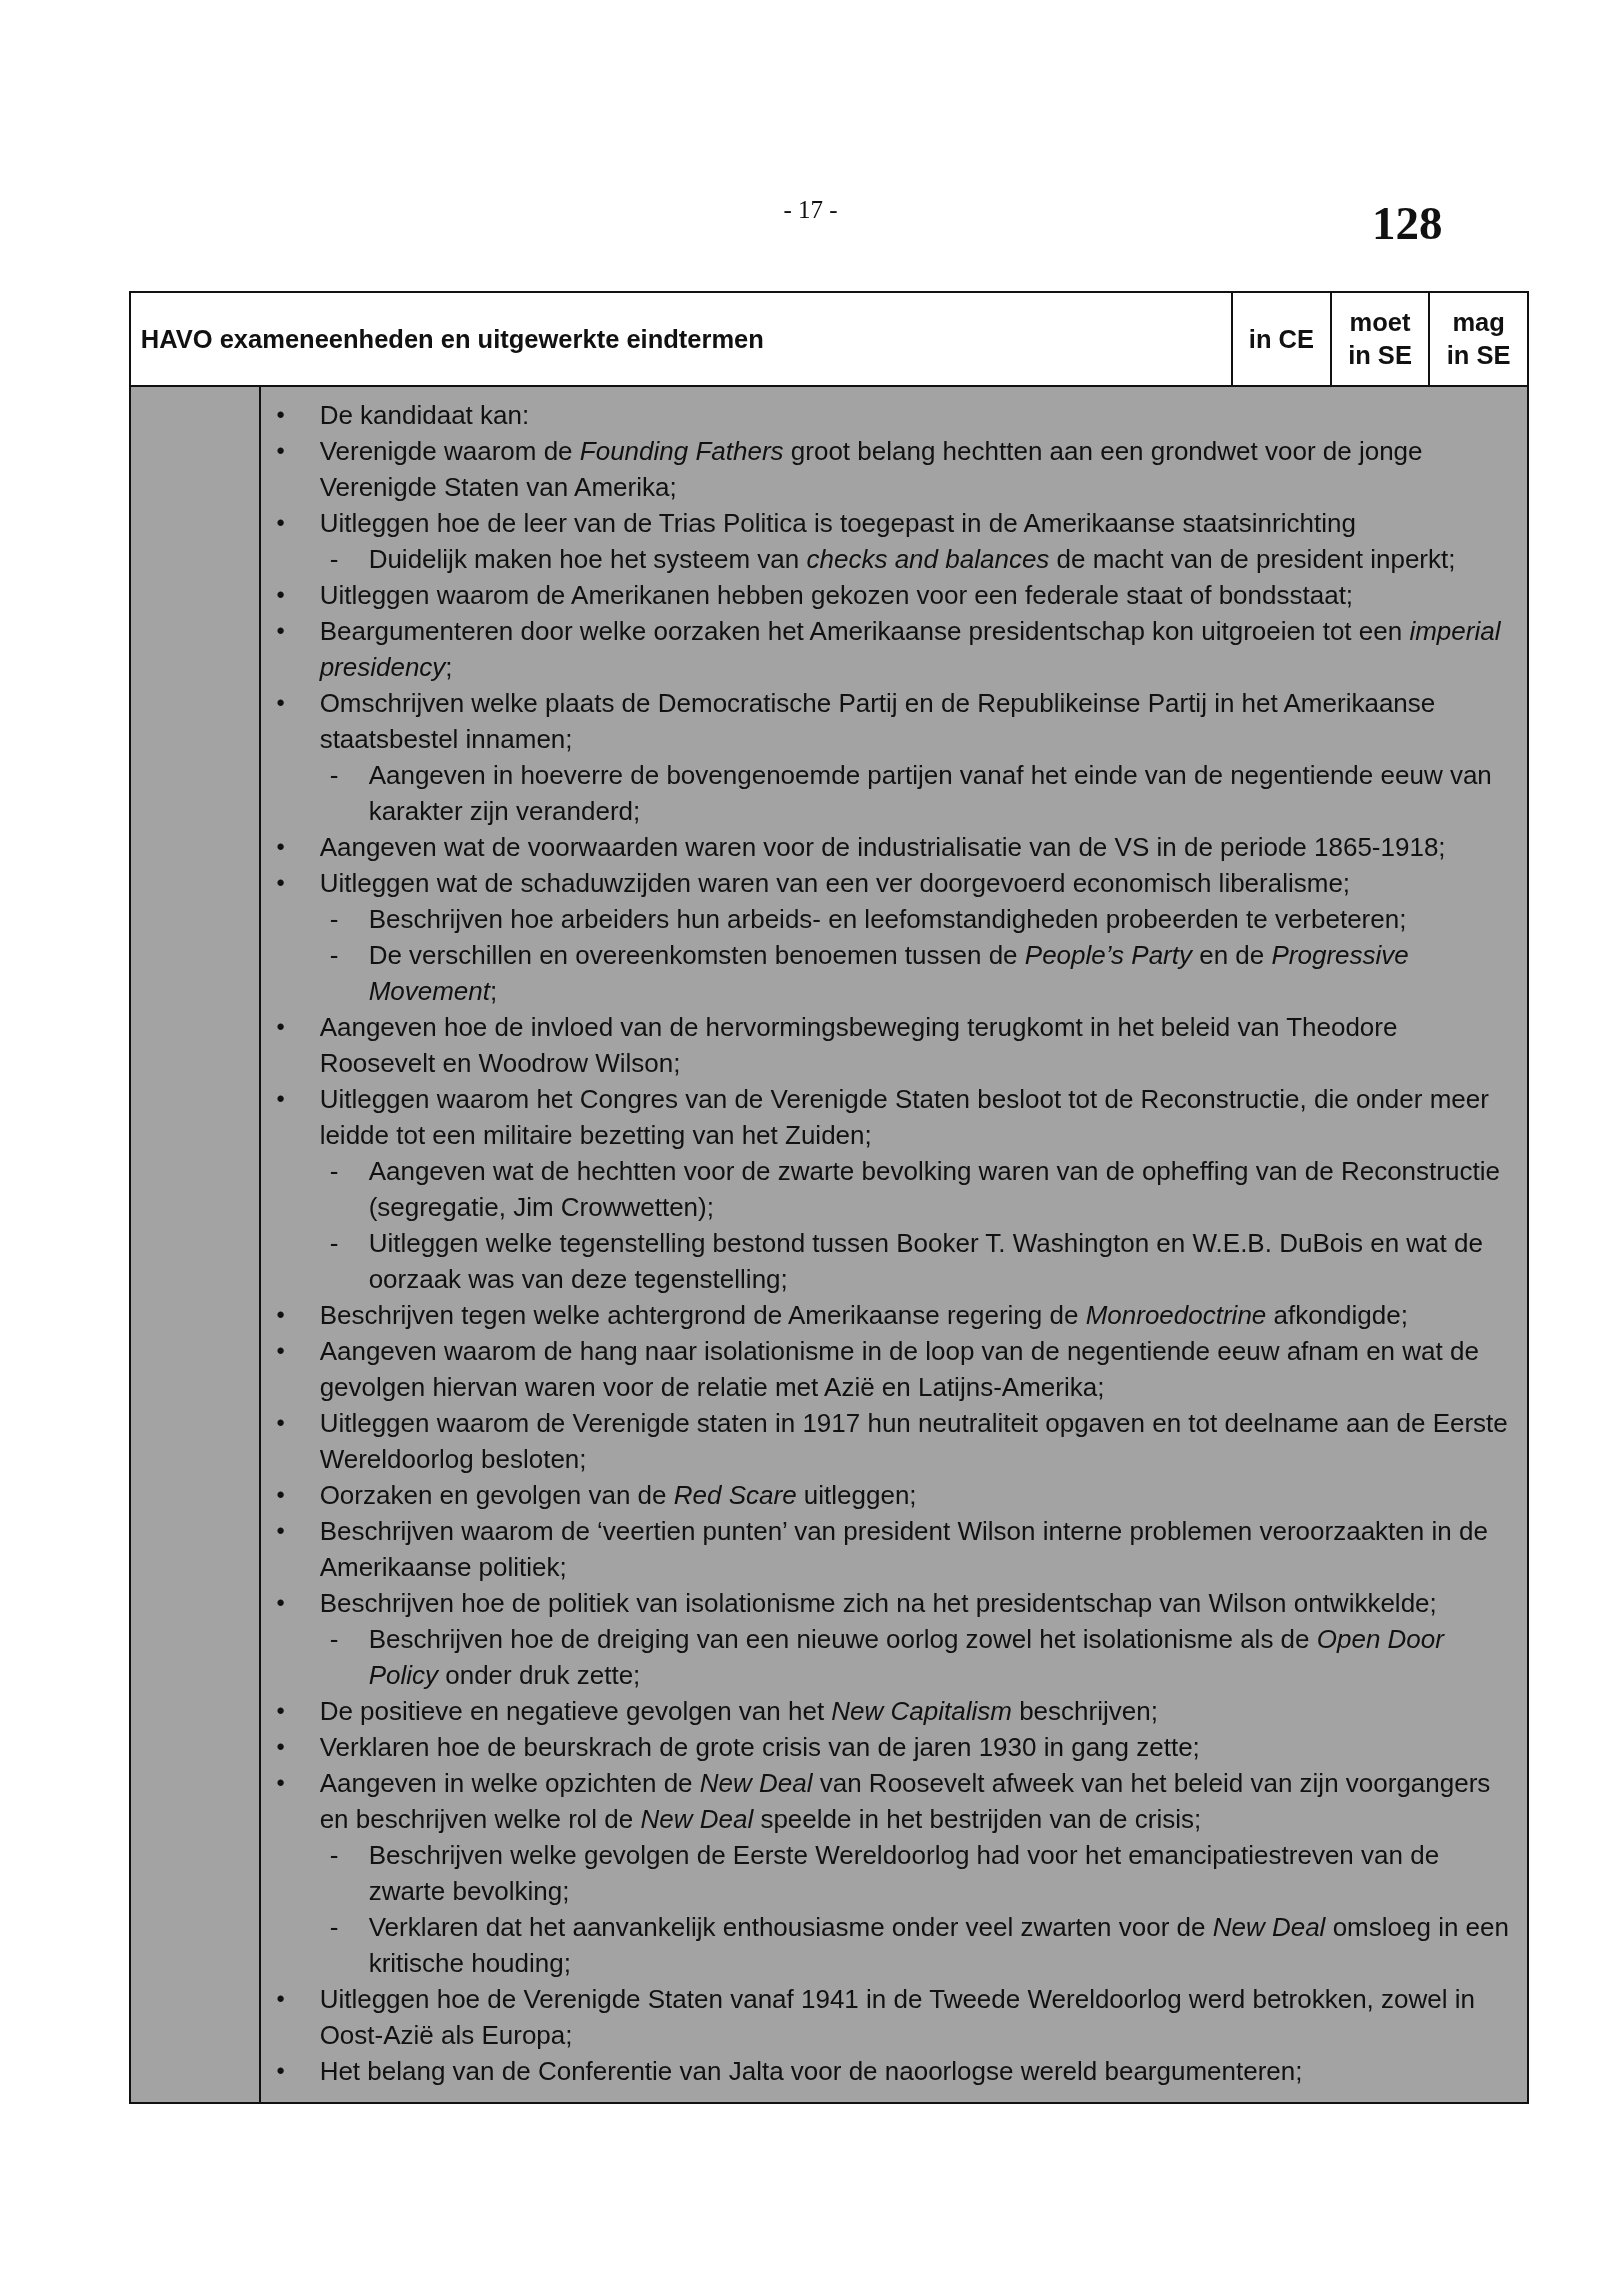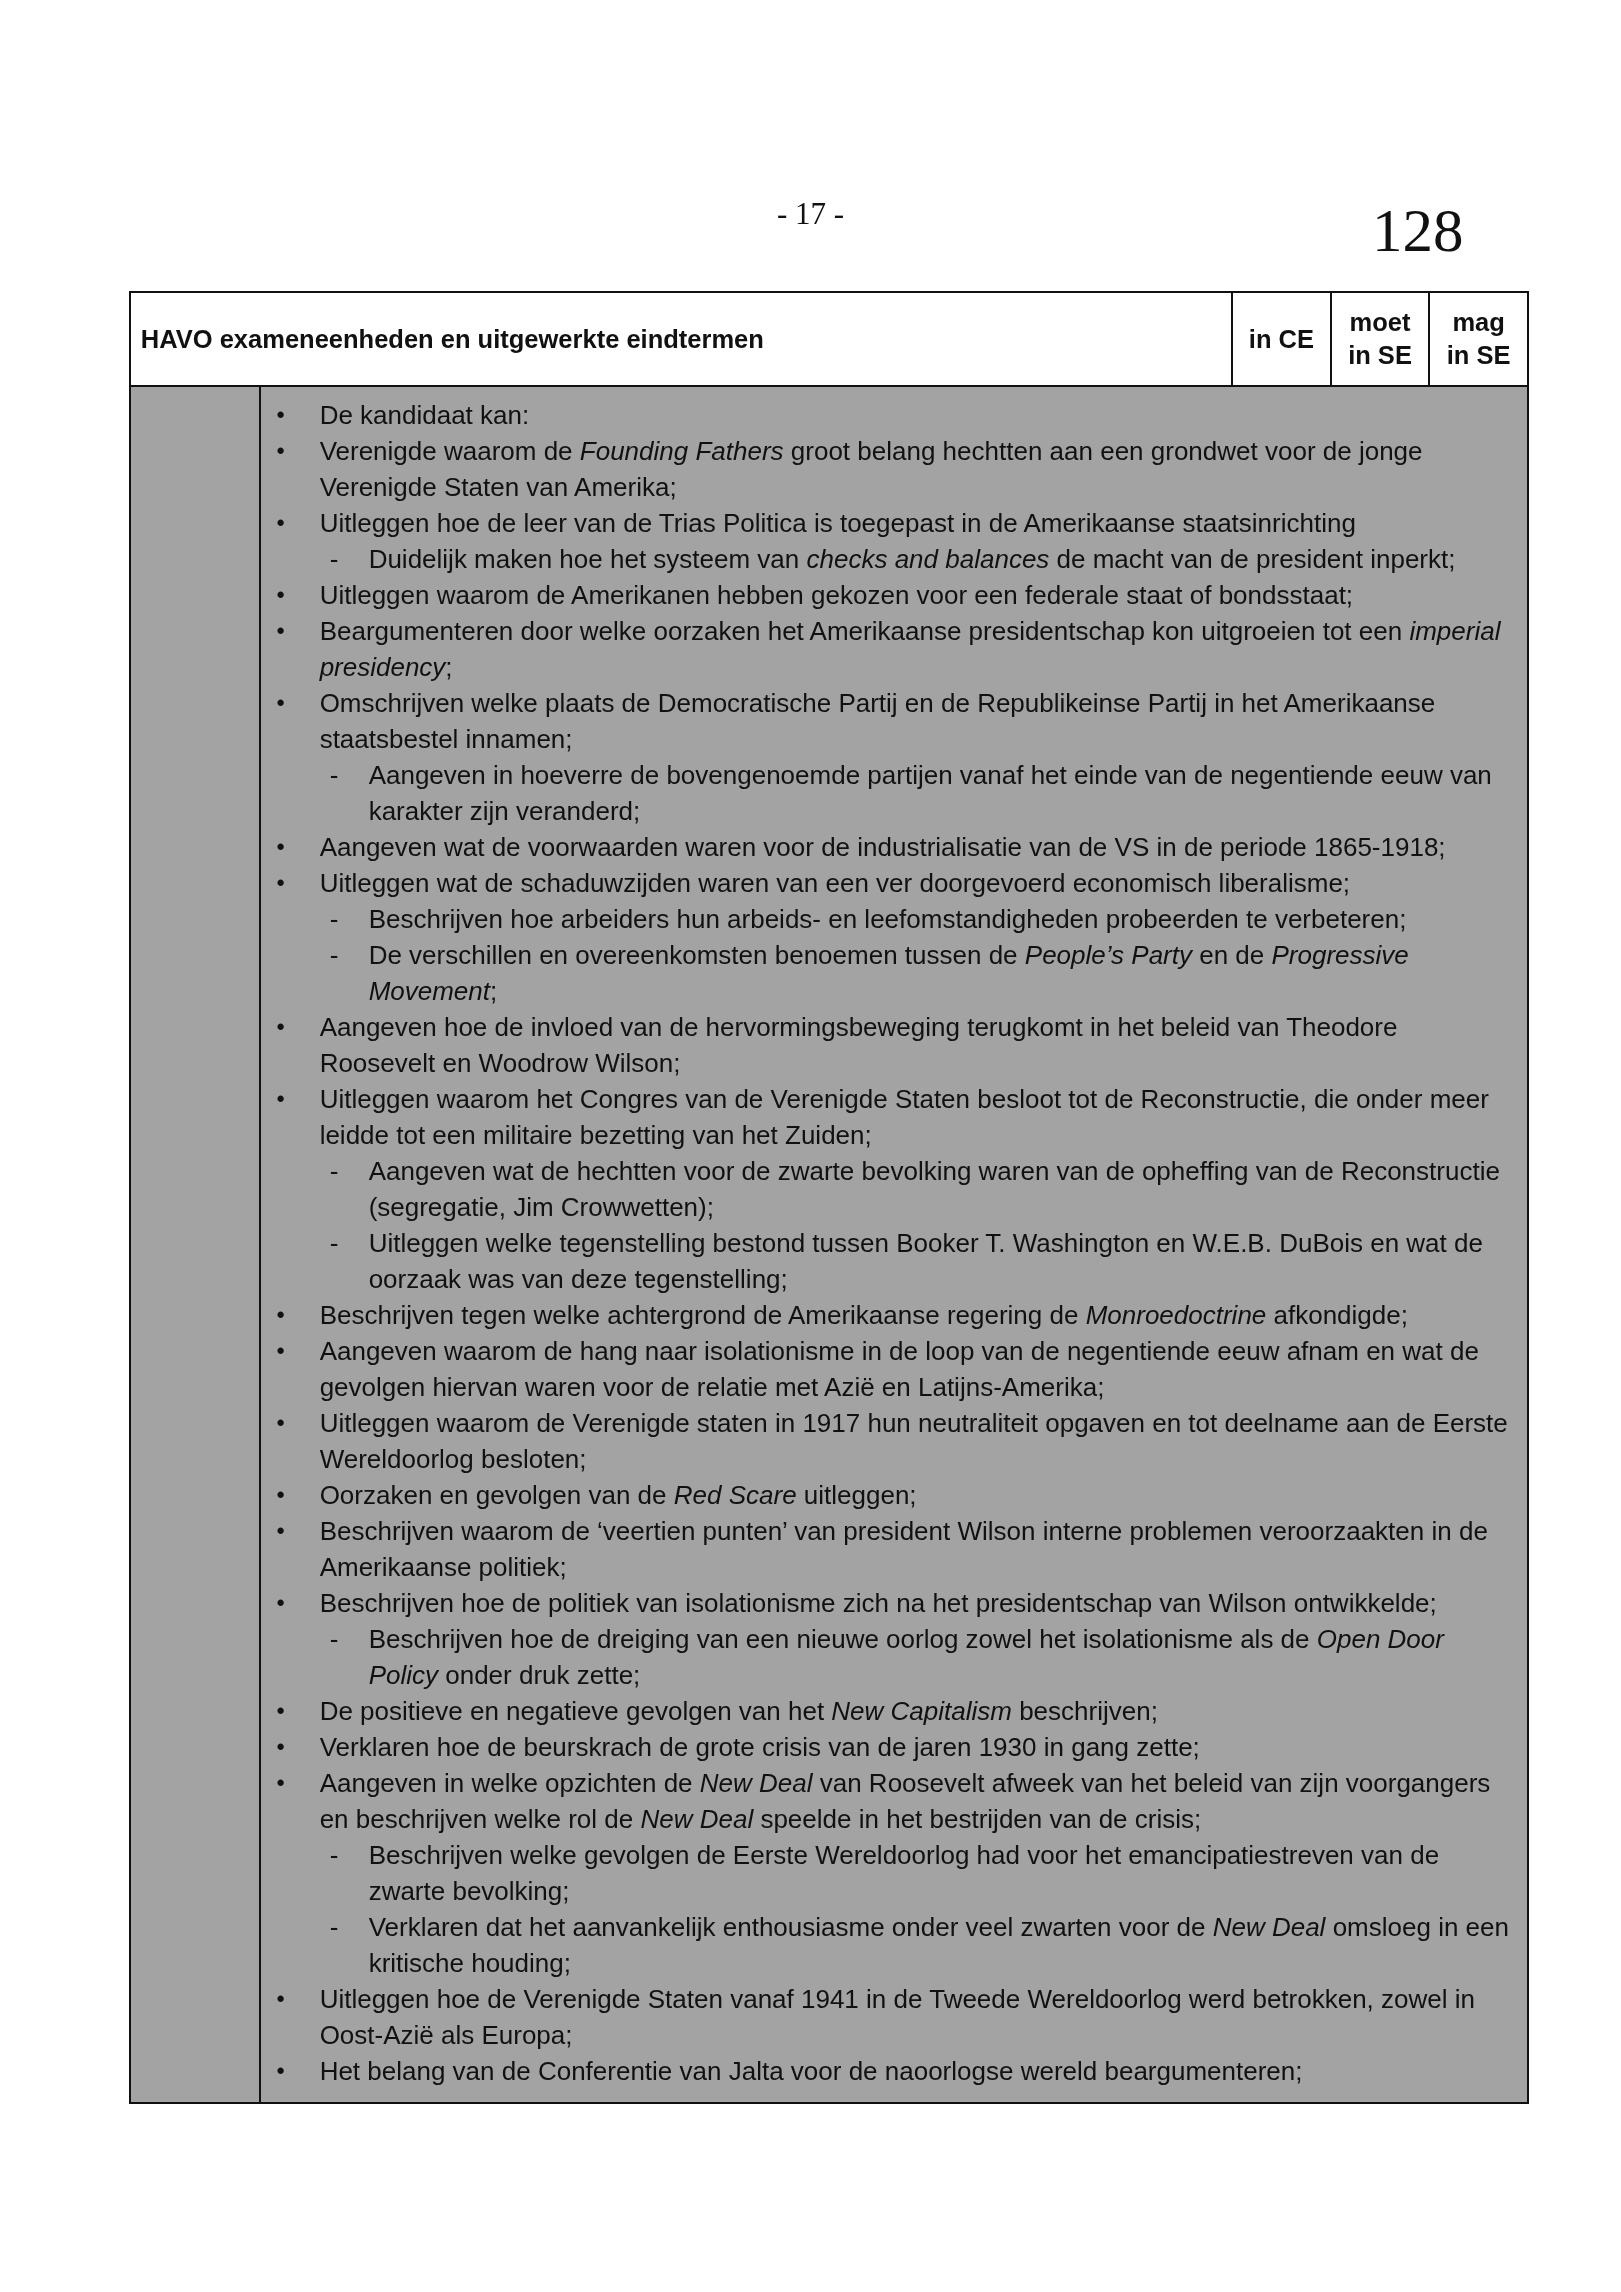--- a/index.html
+++ b/index.html
@@ -1,20 +1,20 @@
 <!DOCTYPE html>
 <html><head>
 <meta charset="utf-8">
 <style>
   html, body { margin: 0; padding: 0; background: #ffffff; }
   body { width: 1621px; height: 2293px; position: relative; overflow: hidden; color: #111; }
   .page-num { position: absolute; top: 196px; left: 0; width: 1621px; text-align: center;
-    font-family: "Liberation Serif", serif; font-size: 31px; color: #111; }
+    font-family: "Liberation Serif", serif; font-size: 25px; color: #111; }
   .doc-num { position: absolute; top: 196px; left: 1372px; font-family: "Liberation Serif", serif;
-    font-size: 61px; font-weight: normal; color: #111; }
+    font-size: 47px; font-weight: bold; color: #111; }
   table.main { position: absolute; top: 291px; left: 129px; width: 1400px; border-collapse: collapse;
     font-family: "Liberation Sans", sans-serif; color: #111; }
   table.main td { border: 2px solid #111; padding: 0; vertical-align: middle; }
   .hdr td { height: 92px; background: #fff; }
   .hdr .title { padding-left: 9.8px; font-size: 25.5px; font-weight: bold; text-align: left; }
   .hdr .colh { font-size: 25.5px; font-weight: bold; text-align: center; line-height: 33px; }
   .c4 td { background: #d9d9d9; height: 83px; vertical-align: top; font-size: 25.5px; padding-top: 9.8px; }
   .c4 .code { padding-left: 9.8px; }
   .c4 .topic { padding-left: 9.8px; }
   .c4 .mark { text-align: center; }

